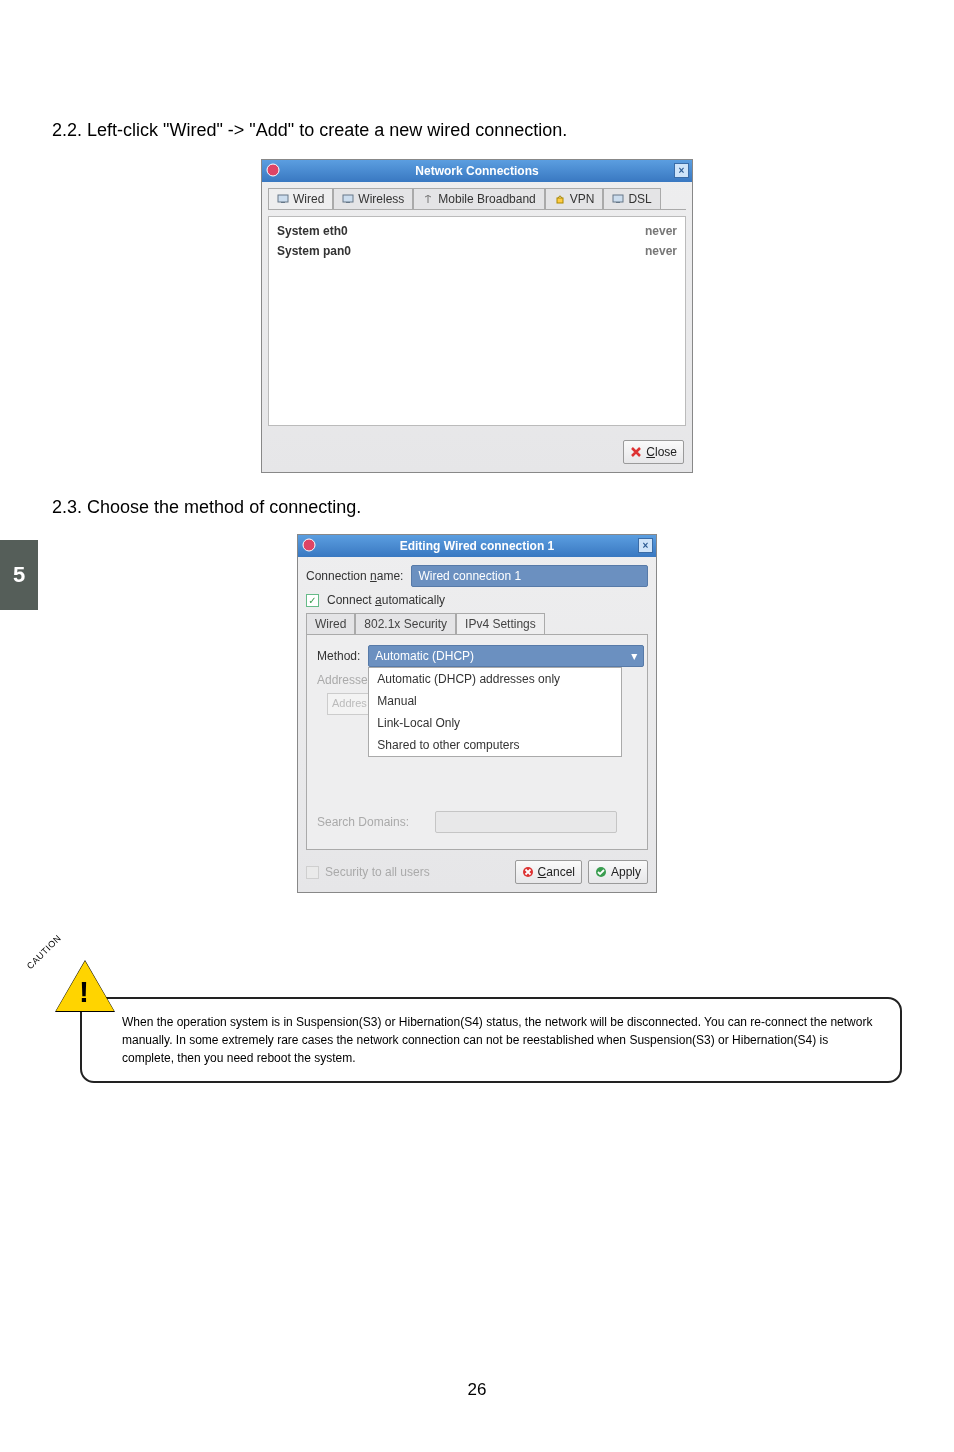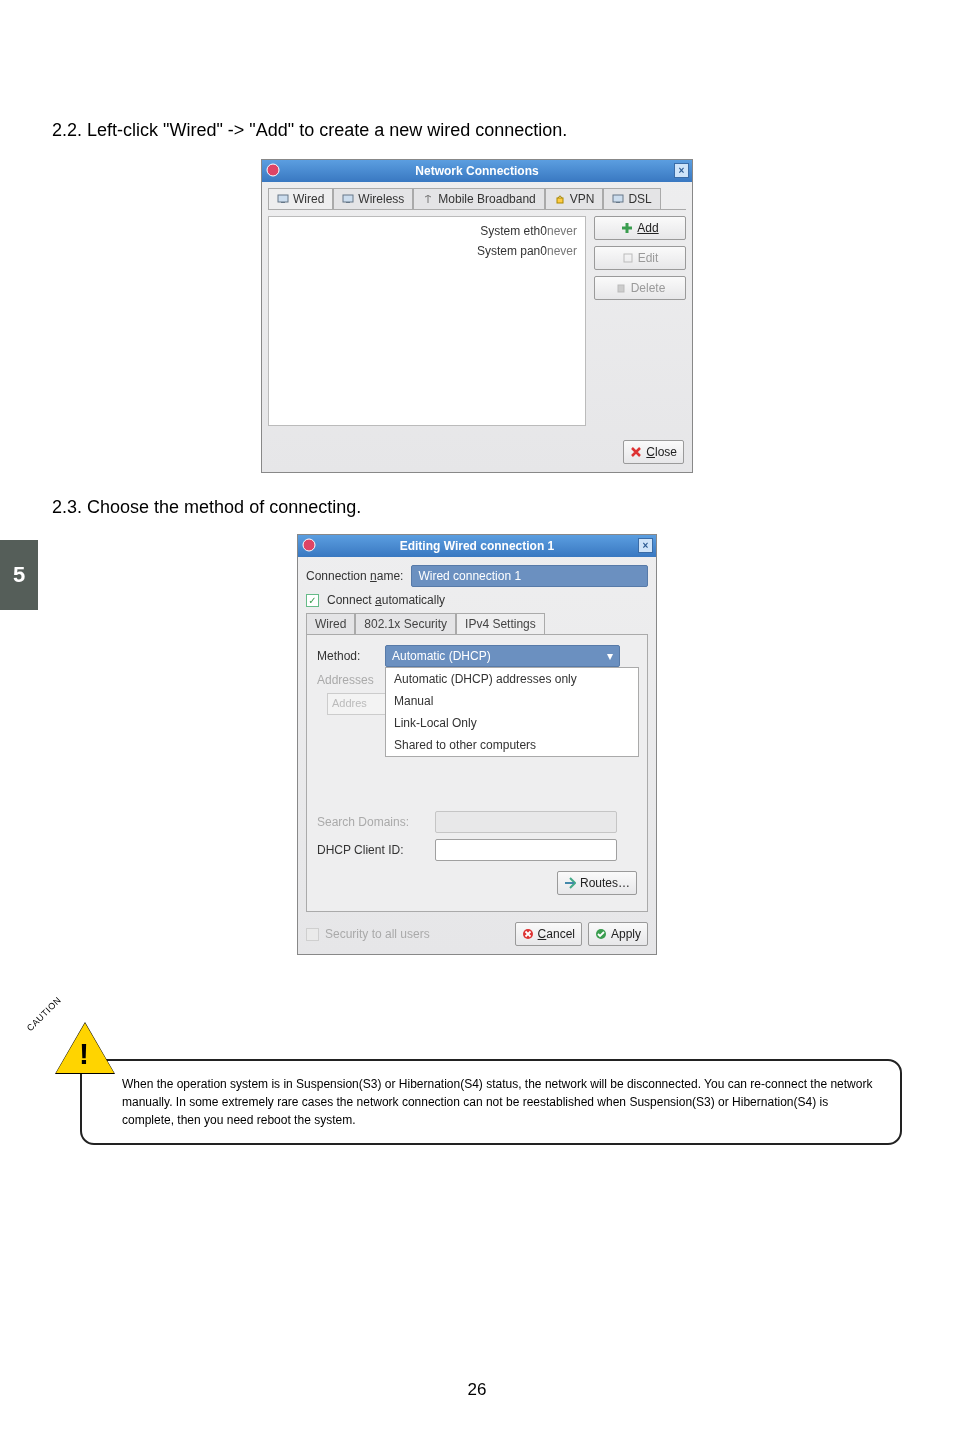--- a/index.html
+++ b/index.html
@@ -83,21 +83,21 @@
     padding: 6px 0 6px 0;
     gap: 8px;
   }
   .conns {
     flex: 1;
     background: #fff;
     border: 1px solid #bbb;
     height: 210px;
     padding: 4px 6px;
   }
-  .conn-row { display: flex; justify-content: flex-end; padding: 3px 2px; color: #333; }
+  .conn-row { display: flex; justify-content: space-between; padding: 3px 2px; color: #333; font-weight: bold; }
   .conn-row .when { color: #777; }
   .btn-col { width: 92px; display: flex; flex-direction: column; gap: 6px; }
   .btn {
     background: linear-gradient(#fafafa,#e7e7e9);
     border: 1px solid #9a9a9a;
     border-radius: 2px;
     padding: 4px 6px;
     display: flex; align-items: center; gap: 4px;
     font-size: 12px; color: #222;
     justify-content: center;
@@ -127,21 +127,21 @@
   .cbx { width: 13px; height: 13px; border: 1px solid #6b8; background: #fff; display: inline-flex; align-items: center; justify-content: center; }
   .cbx.checked::after { content: '✓'; font-size: 10px; color: #3a9d4f; }
   .tabs2 { display: flex; }
   .tab2 { border: 1px solid #aaa; border-bottom: none; background: #e4e4e6; padding: 3px 8px; font-size: 12px; color: #444; }
   .tab2.active { background: #eeeeef; }
   .panel { border: 1px solid #aaa; padding: 10px; background: #eeeeef; }
   .dropdown-wrap { position: relative; }
   .dd-btn {
     background: #6b90c0; color: #fff; border: 1px solid #577aa8; border-radius: 2px;
     height: 22px; display: flex; align-items: center; padding: 0 6px; justify-content: space-between;
-    width: 235px;
+    width: 276px;
   }
   .dd-list {
     position: absolute; top: 22px; left: 0; width: 254px;
     background: #fff; border: 1px solid #aaa; z-index: 2;
   }
   .dd-item { padding: 4px 8px; color: #333; font-size: 12px; }
   .label-dis { color: #aaa; }
   .addr-box { border: 1px solid #ccc; background: #f3f3f3; height: 22px; width: 230px; display: flex; }
   .addr-box .col { border-right: 1px solid #ddd; width: 58px; font-size: 11px; color: #bbb; padding: 3px 4px; }
   .gap { height: 90px; }
@@ -245,46 +245,20 @@
     </div>
     <div class="list-area">
       <div class="conns">
         <div class="conn-row">
           <span>System eth0</span>
           <span class="when">never</span>
         </div>
         <div class="conn-row">
           <span>System pan0</span>
           <span class="when">never</span>
-        </div>
-      </div>
-      <div class="btn-col">
-        <div class="btn">
-          <span>
-              <svg width="12" height="12">
-                <path d="M6 1 L6 11 M1 6 L11 6" stroke="#3a9d4f" stroke-width="3"></path>
-              </svg>
-            </span>
-          <span><span class="u">Add</span></span>
-        </div>
-        <div class="btn disabled">
-          <span>
-              <svg width="12" height="12">
-                <rect x="2" y="2" width="8" height="8" fill="none" stroke="#bbb"></rect>
-              </svg>
-            </span>
-          <span>Edit</span>
-        </div>
-        <div class="btn disabled">
-          <span>
-              <svg width="12" height="12">
-                <rect x="3" y="3" width="6" height="7" fill="#ccc" stroke="#bbb"></rect>
-              </svg>
-            </span>
-          <span>Delete</span>
         </div>
       </div>
     </div>
     <div class="dlg-footer">
       <div class="btn">
         <span>
             <svg width="12" height="12">
               <path d="M2 2 L10 10 M10 2 L2 10" stroke="#d33" stroke-width="2.5"></path>
             </svg>
           </span>
@@ -343,35 +317,20 @@
             <div class="col">Addres</div>
             <div class="col"></div>
             <div class="col"></div>
           </div>
         </div>
         <div class="gap"></div>
         <div class="row">
           <span class="label-dis" style="width:110px">Search Domains:</span>
           <div class="input-dis"></div>
         </div>
-        <div class="row">
-          <span class="lbl" style="width:110px">DHCP Client ID:</span>
-          <div class="input-en"></div>
-        </div>
-        <div class="row" style="justify-content:flex-end; margin-top:10px">
-          <div class="btn">
-            <span>
-                <svg width="12" height="12">
-                  <path d="M6 1 L11 6 L6 11" fill="none" stroke="#4a8" stroke-width="2"></path>
-                  <path d="M1 6 L10 6" stroke="#48a" stroke-width="2"></path>
-                </svg>
-              </span>
-            <span>Routes…</span>
-          </div>
-        </div>
       </div>
       <div class="d2-actions">
         <span style="flex:1; display:flex; align-items:center; gap:6px;">
           <span class="cbx-dis"></span>
           <span class="label-dis">Security to all users</span>
         </span>
         <div class="btn">
           <span>
               <svg width="12" height="12">
                 <circle cx="6" cy="6" r="5" fill="#d33"></circle>

